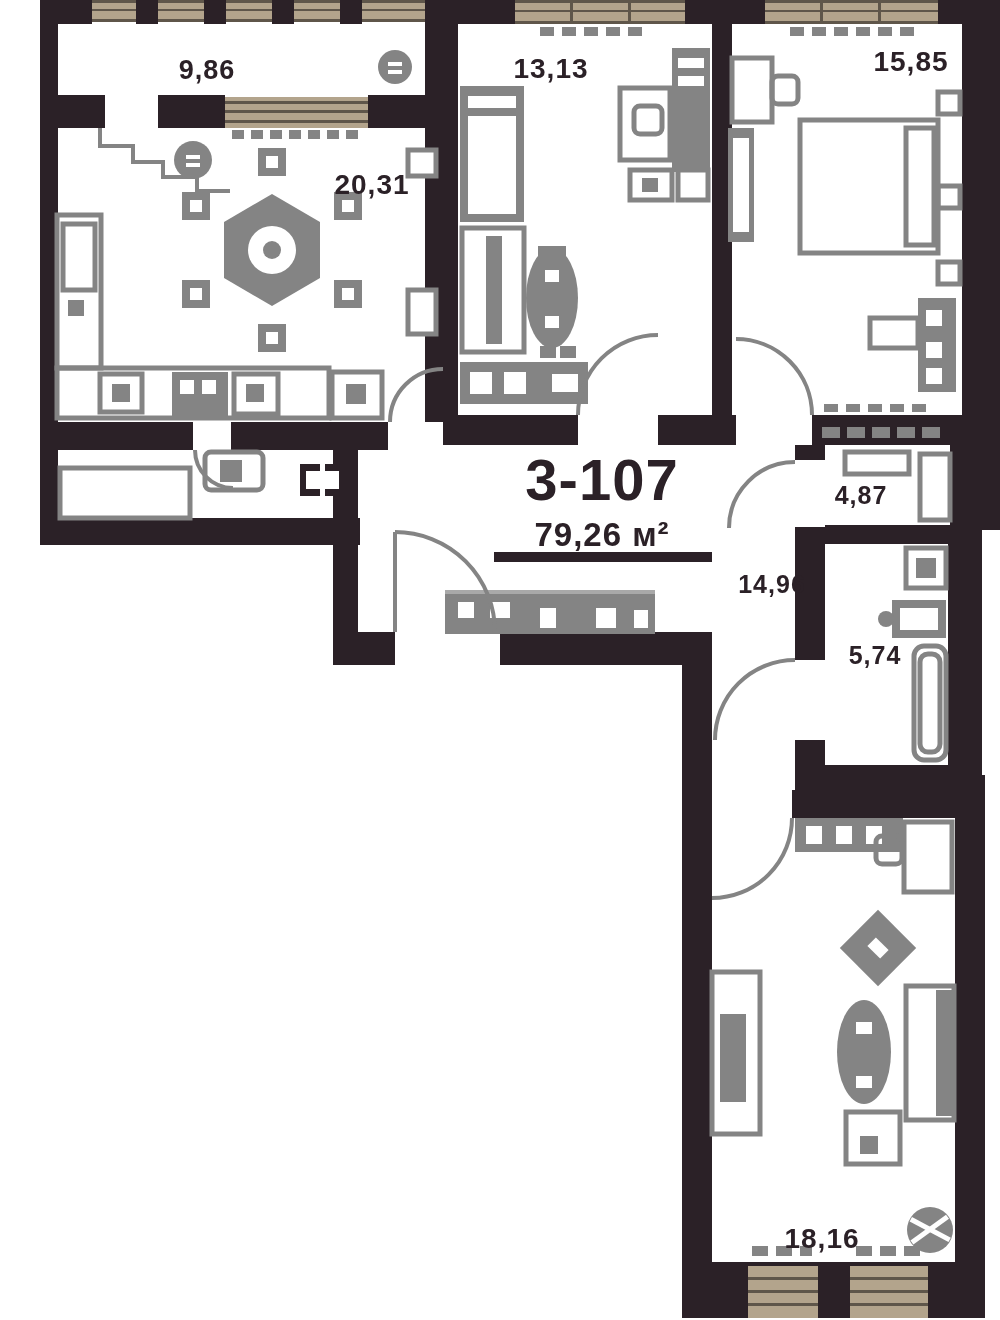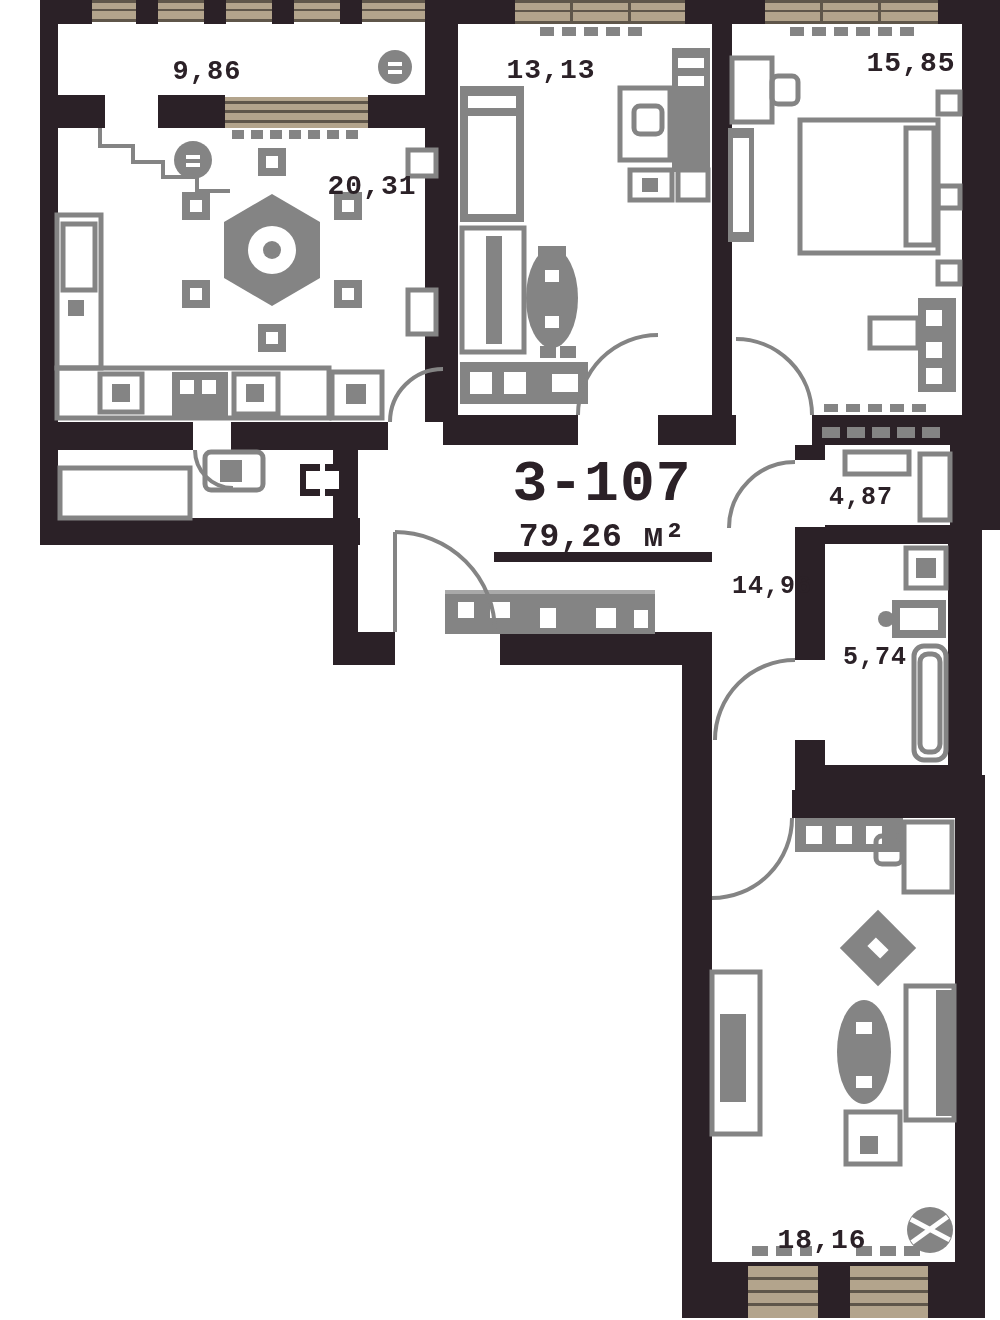--- a/index.html
+++ b/index.html
@@ -1,19 +1,19 @@
 <!DOCTYPE html>
 <html style="--wall: #2b2127; --furniture: #848484; --furniture-light: #a9a9a9; --window: #b3a48c; --window-line: #5f564a; --background: #ffffff;"><head>
 <meta charset="utf-8">
 <style>
   html,body{margin:0;padding:0;background:#fff;}
   .canvas{
     position:relative;width:1000px;height:1320px;
     background:var(--background,#fff);
-    font-family:Liberation Mono, monospace;
+    font-family:Liberation Sans, sans-serif;
     overflow:hidden;
   }
   svg{position:absolute;left:0;top:0;}
   .wall{fill:var(--wall);}
   .win{fill:var(--window);}
   .winline{fill:var(--window-line);}
   .ff{fill:var(--furniture);}
   .fs{fill:none;stroke:var(--furniture);stroke-width:5;}
   .fs2{fill:#ffffff;stroke:var(--furniture);stroke-width:5;}
   .arc{fill:none;stroke:var(--furniture);stroke-width:4;}

